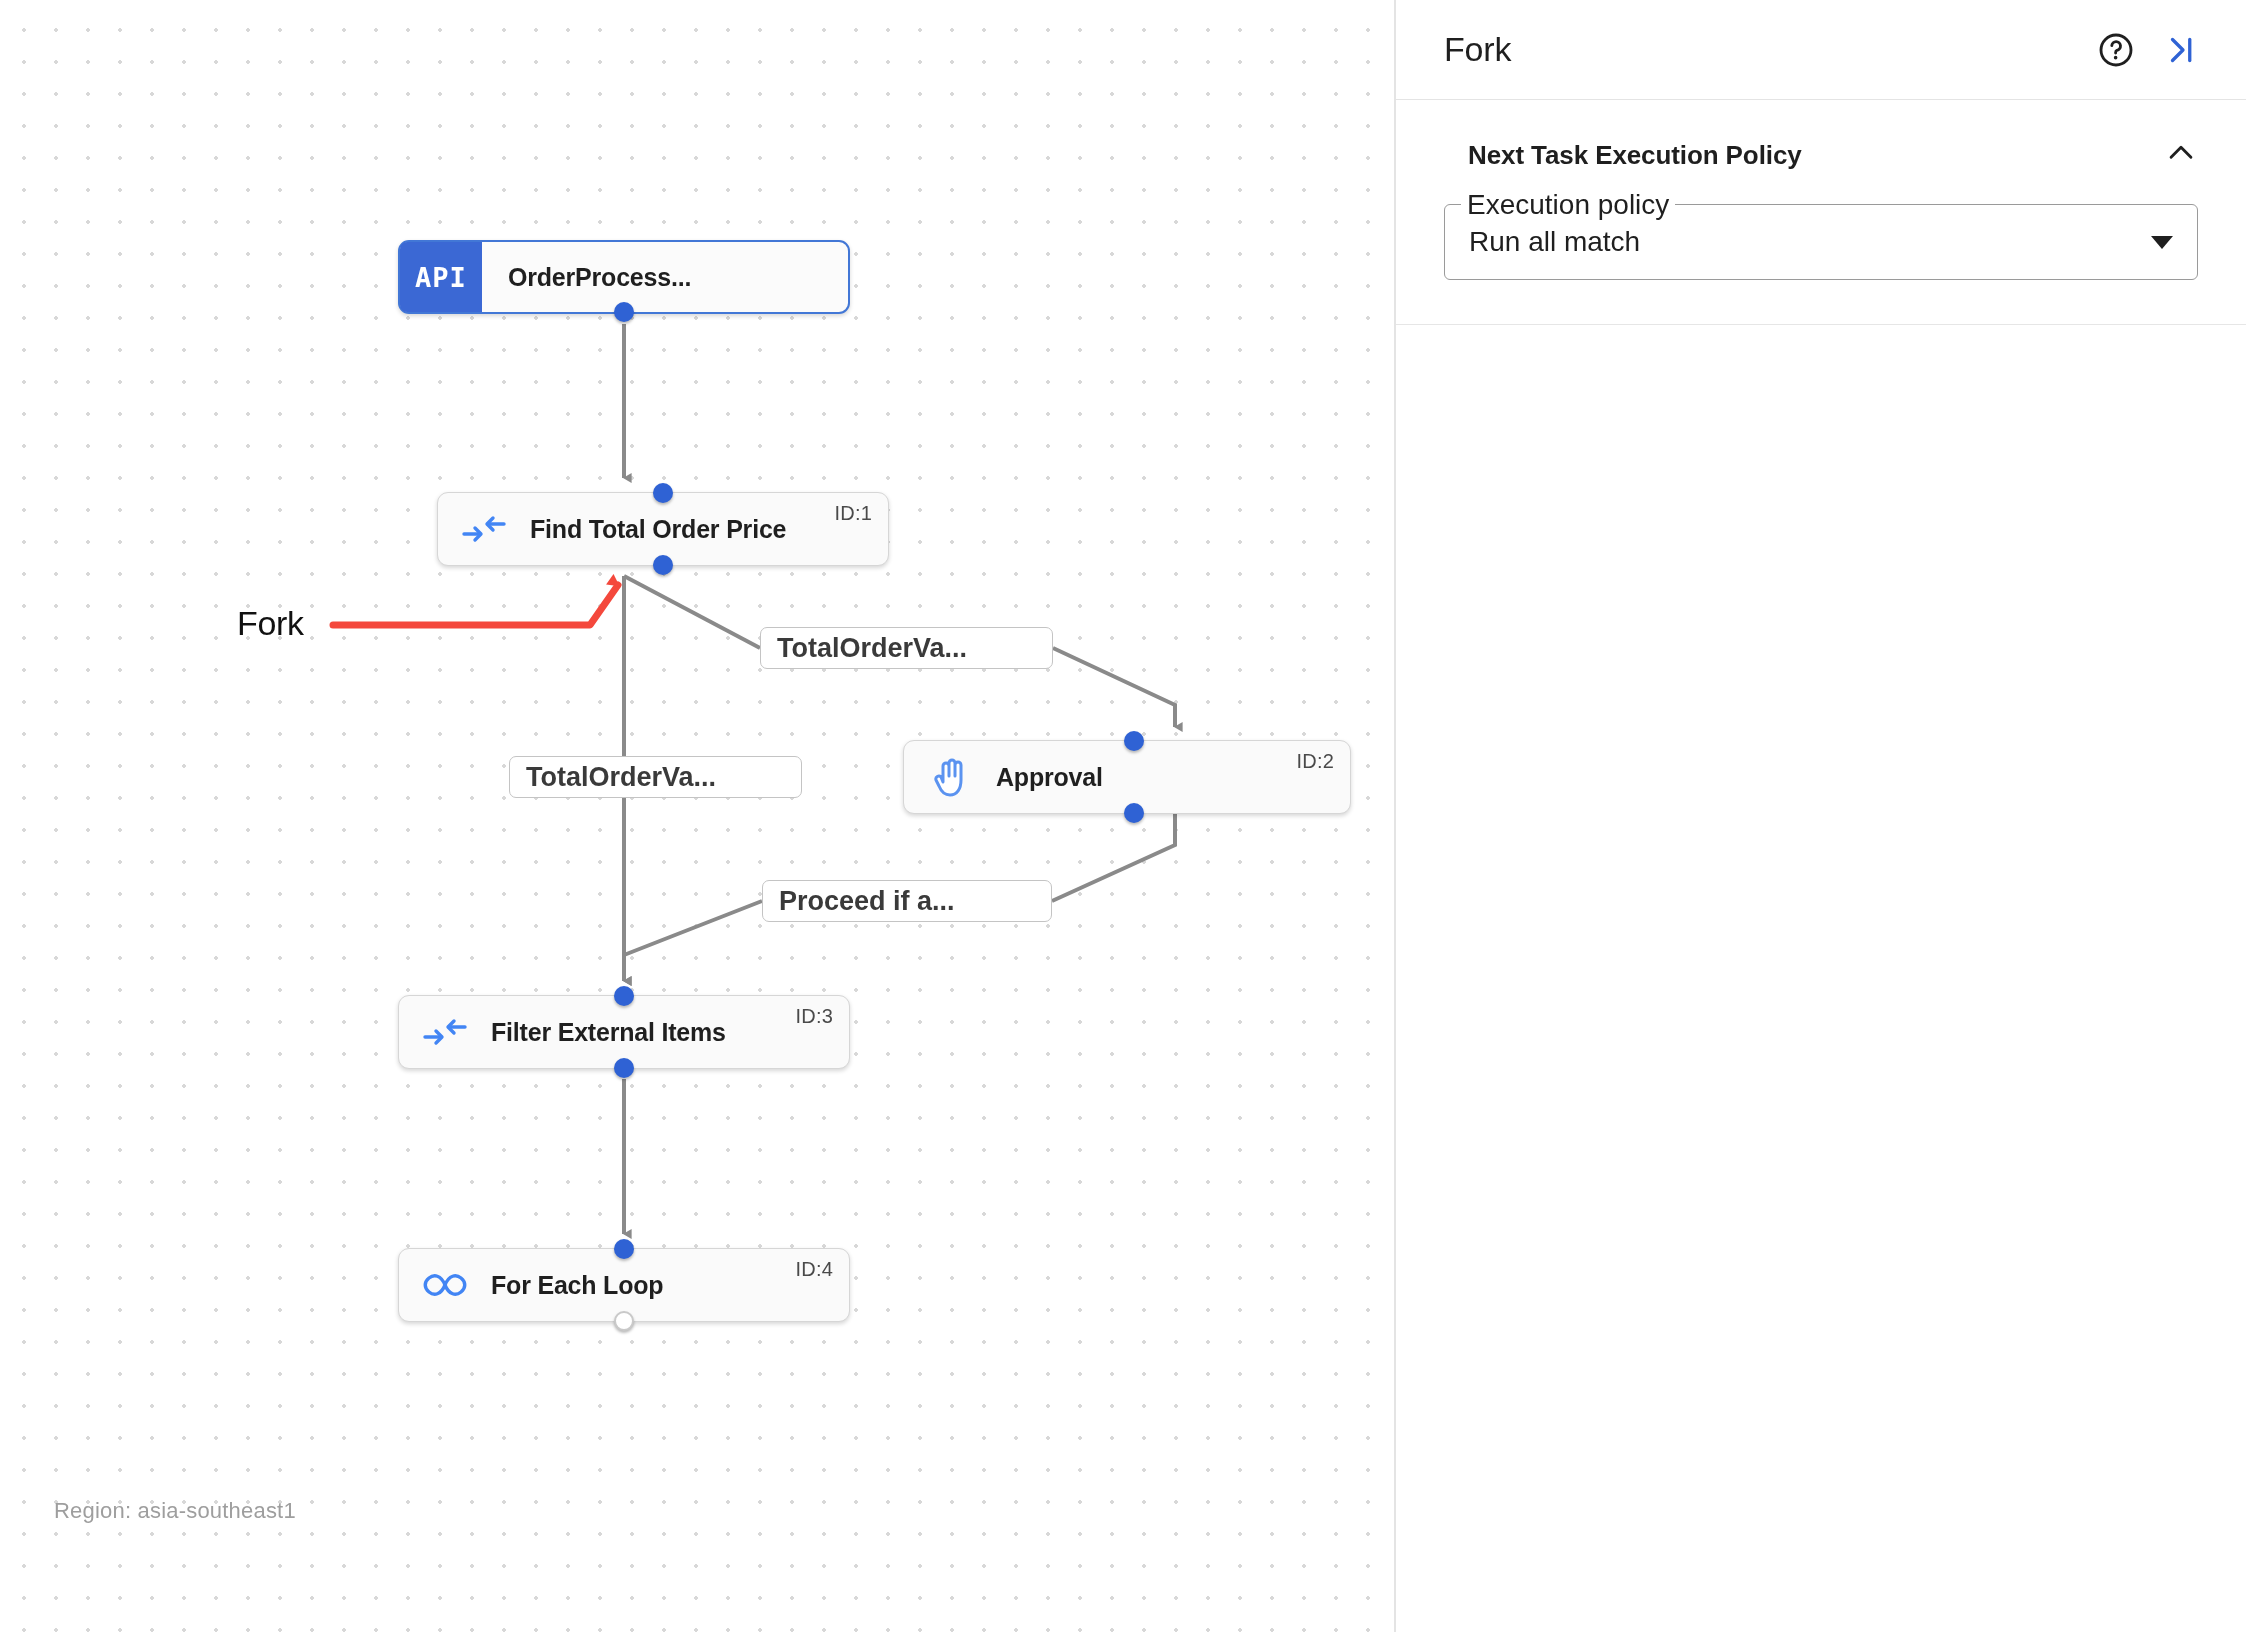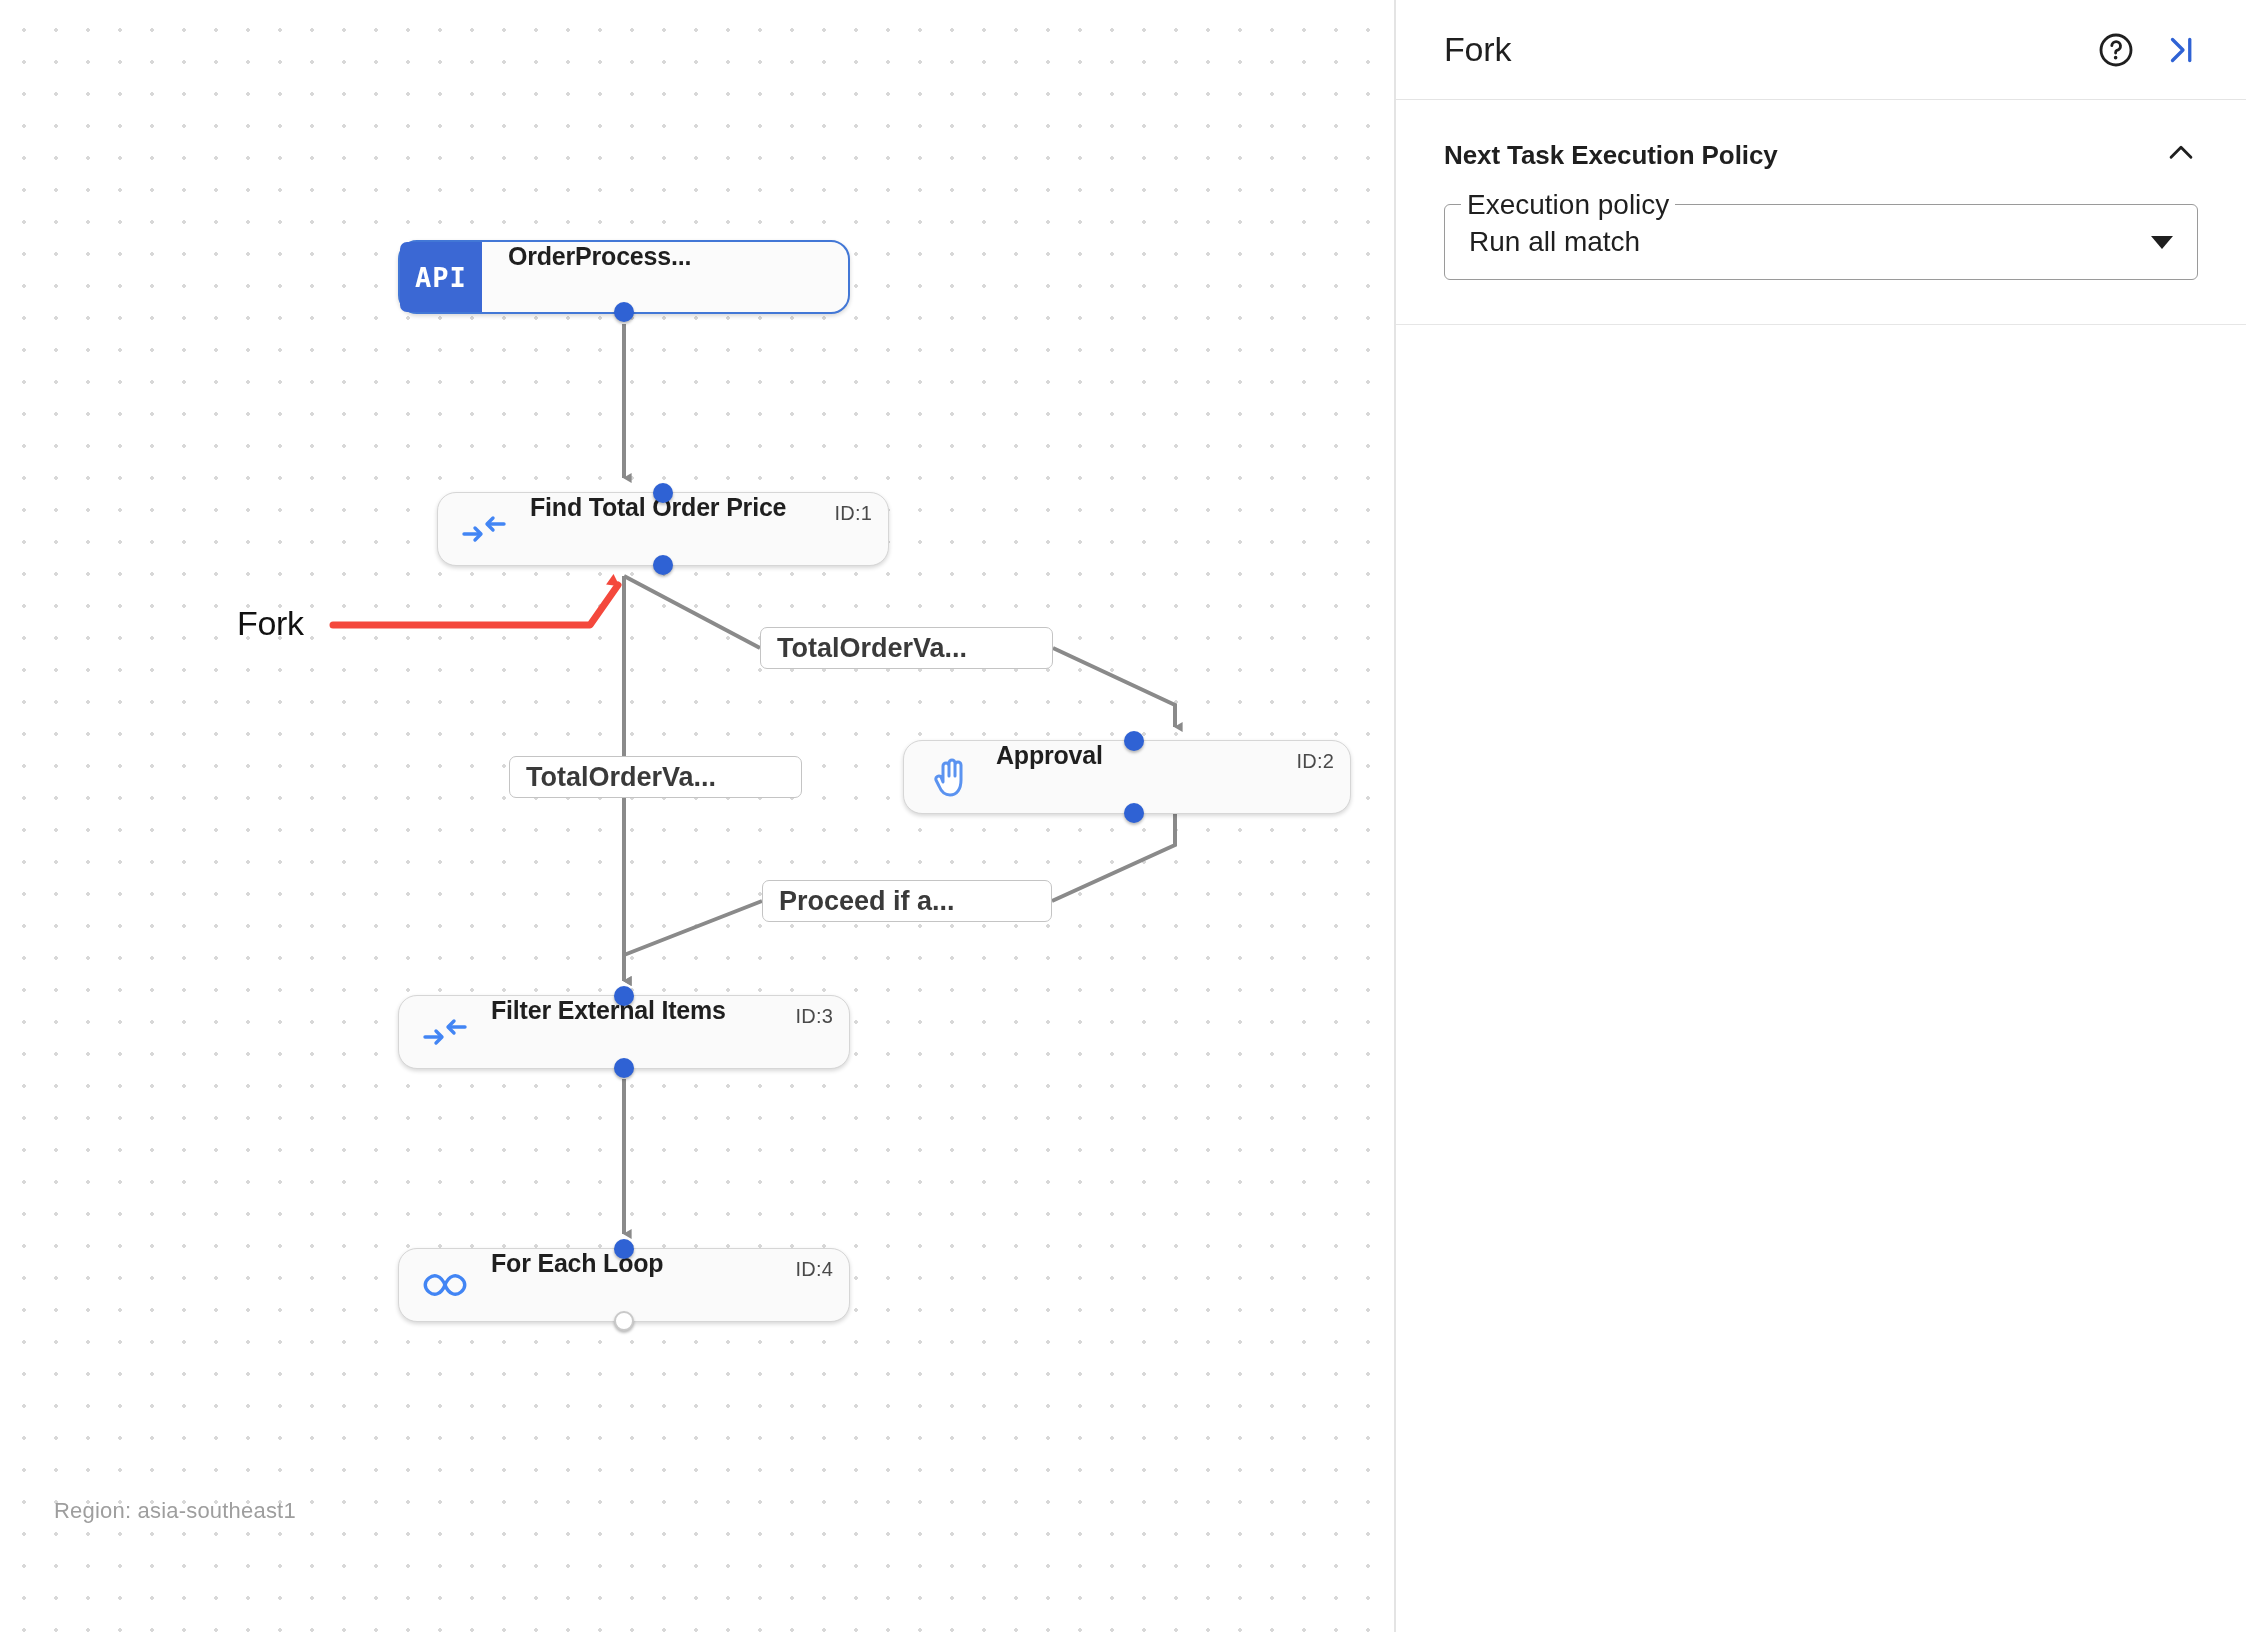--- a/index.html
+++ b/index.html
@@ -44,24 +44,25 @@
     top: 0; left: 0;
     width: 1396px; height: 1632px;
     pointer-events: none;
   }
 
   
   .node {
     position: absolute;
     height: 74px;
     border: 1px solid #d6d6d6;
-    border-radius: 19px;
+    border-radius: 11px;
     background: #fafafa;
     box-shadow: 0 2px 4px rgba(0,0,0,0.16);
     display: flex;
+    align-items: center;
     overflow: visible;
   }
   .node.selected {
     border: 2px solid #4277d6;
     background: #fbfbfb;
   }
 
   .node-icon-wrap {
     width: 92px;
     flex: 0 0 92px;
@@ -194,20 +195,21 @@
   }
 
   #panel-section {
     border-bottom: 1px solid #e6e6e6;
     padding: 36px 48px 44px 48px;
   }
   #section-head {
     display: flex;
     align-items: center;
     margin-bottom: 30px;
+    margin-left: 24px;
   }
   #section-title {
     font-size: 26px;
     font-weight: 700;
     color: #1f1f1f;
     flex: 1 1 auto;
     letter-spacing: -0.1px;
   }
 
   

